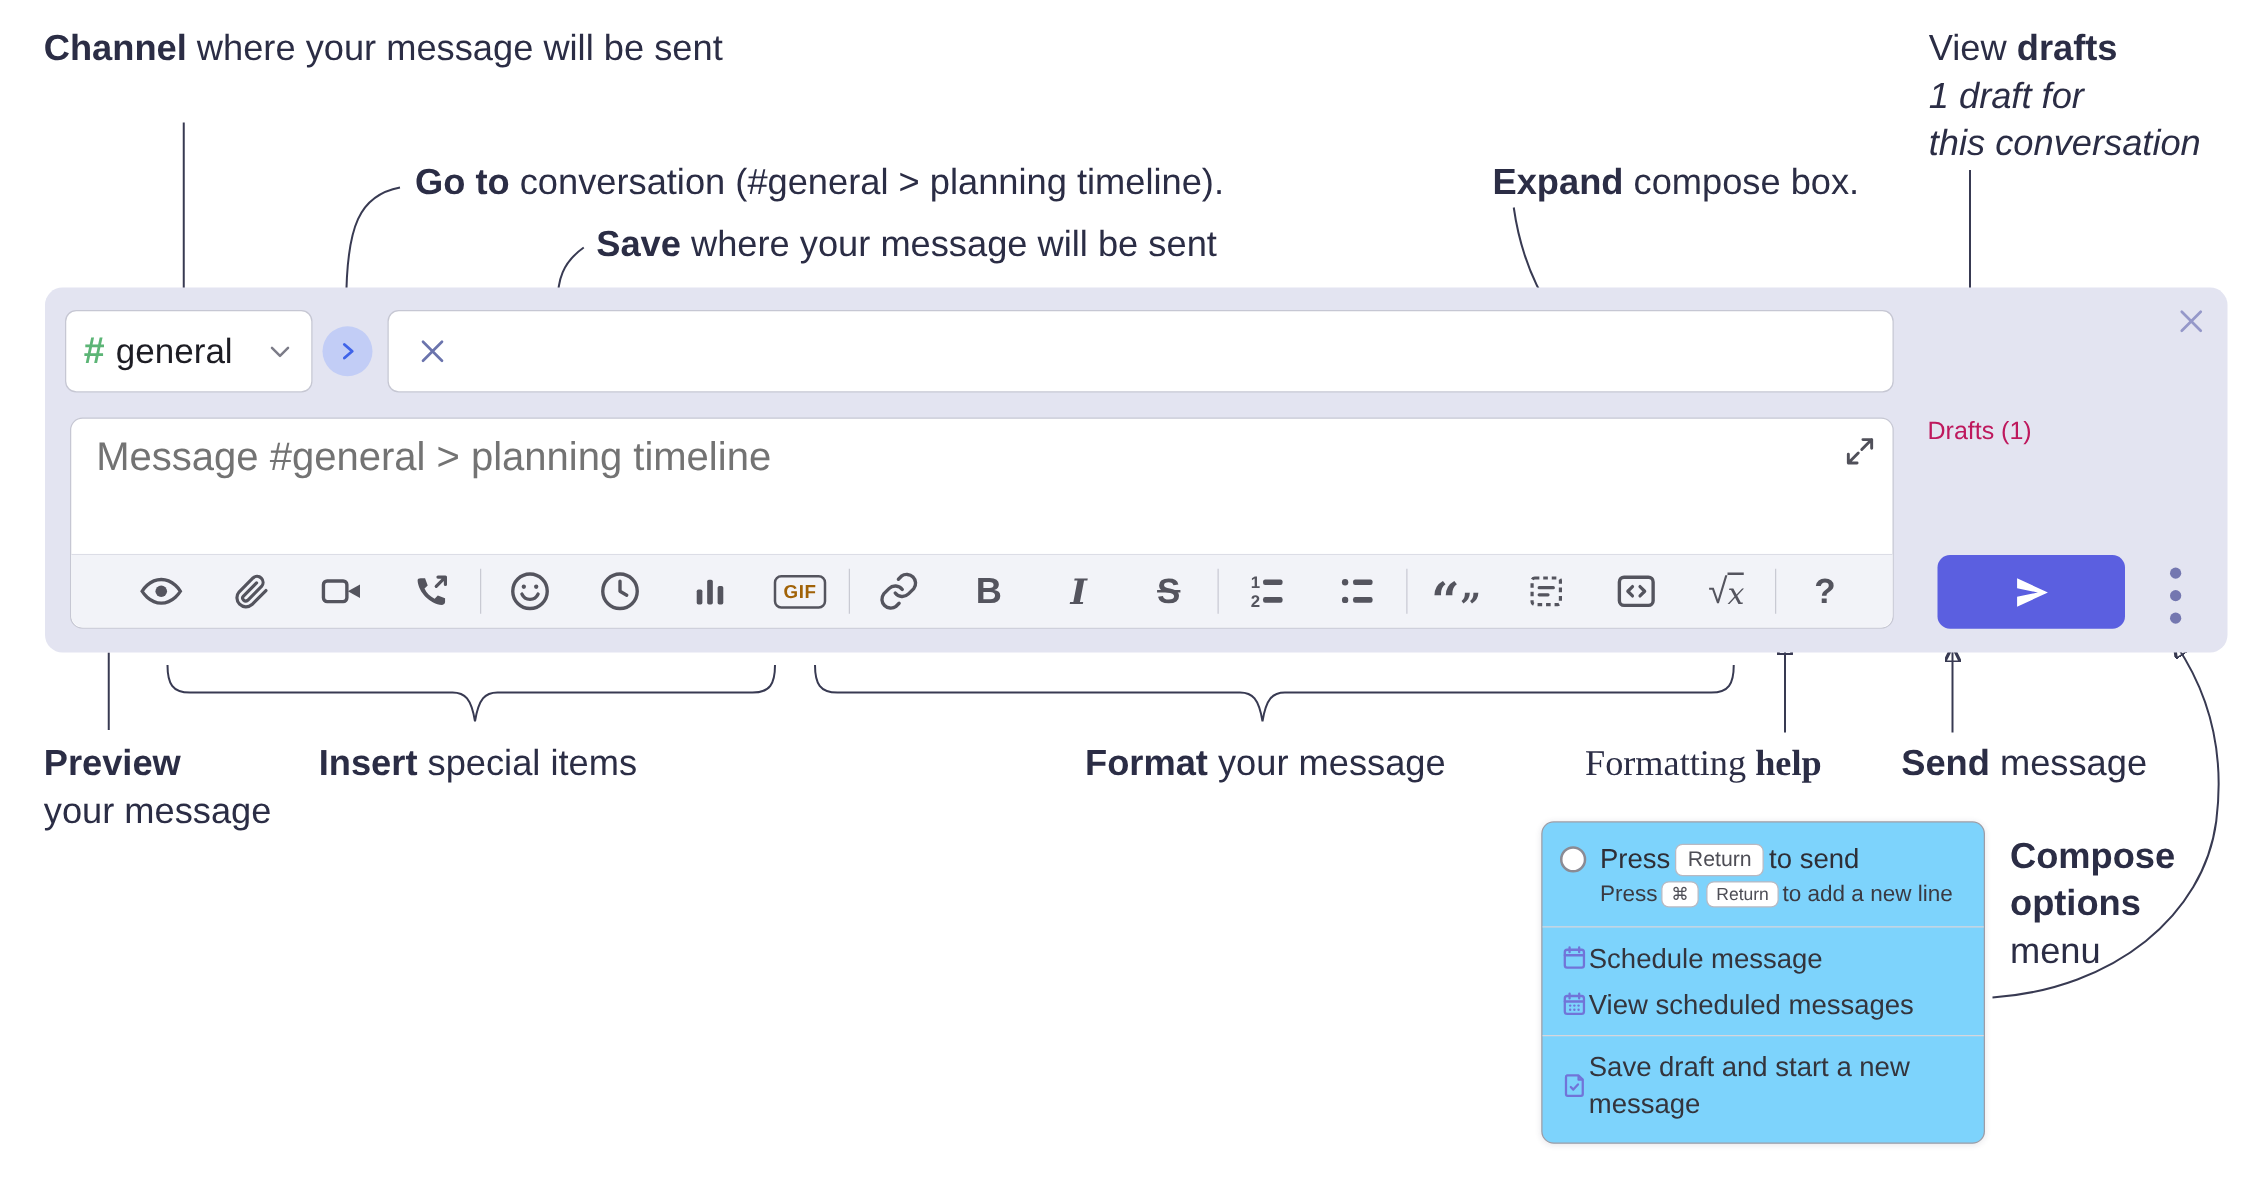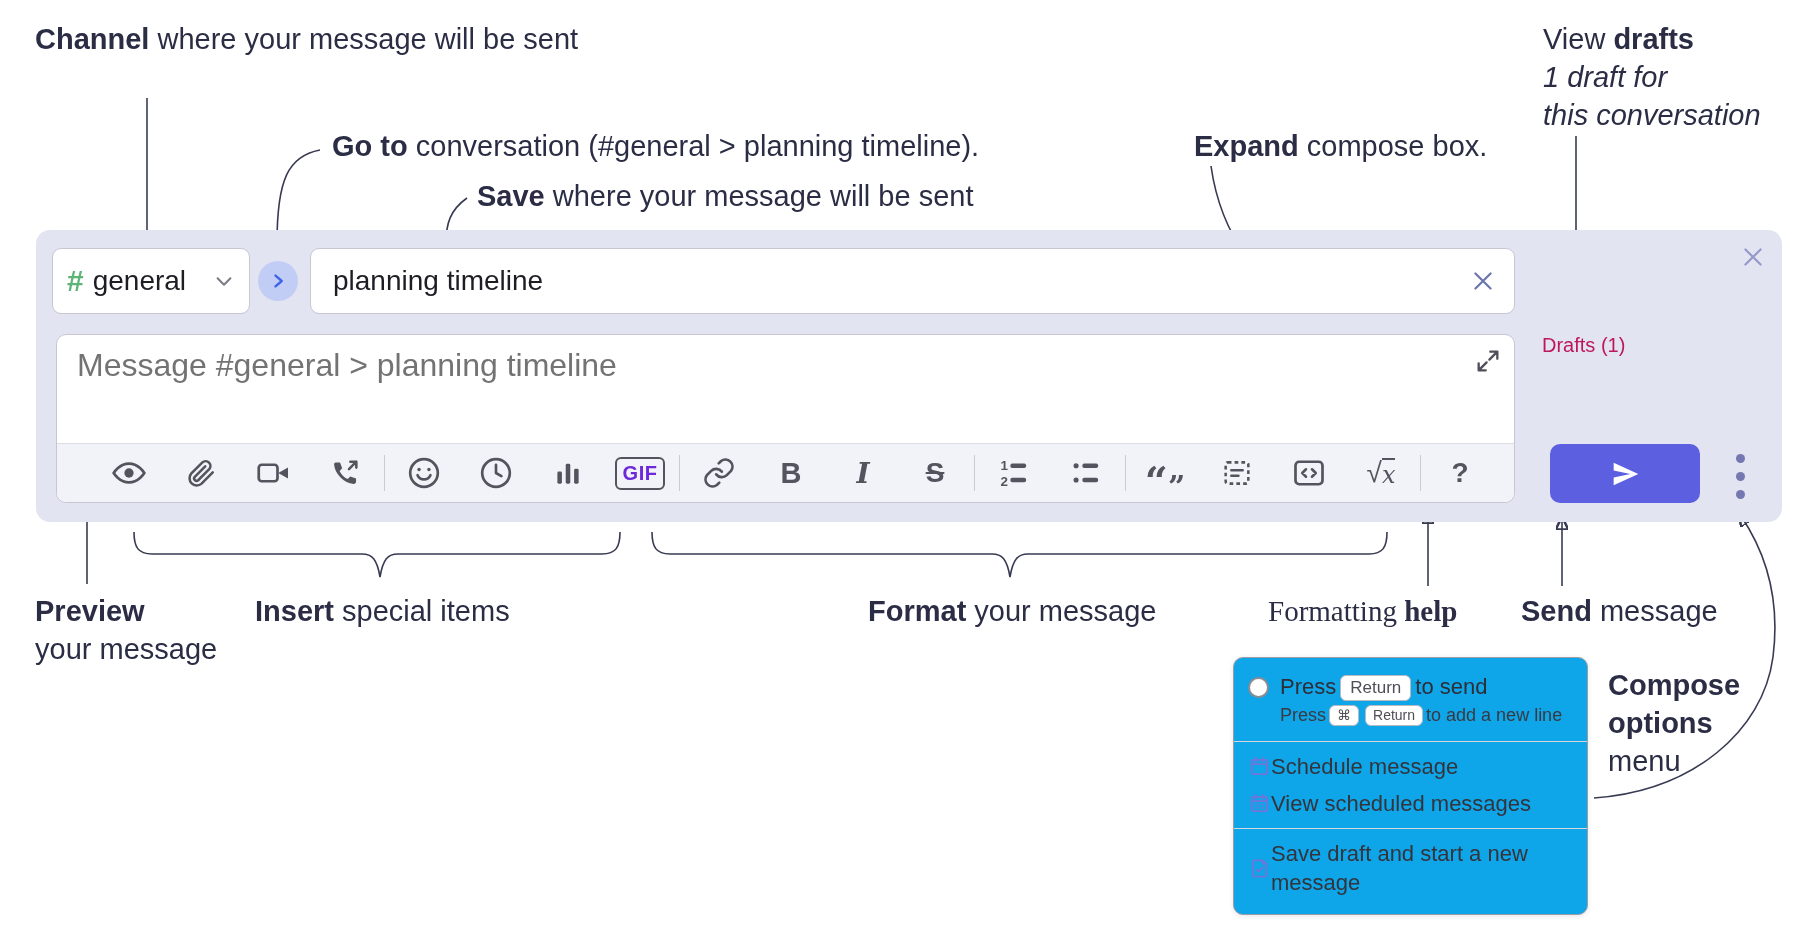--- a/index.html
+++ b/index.html
@@ -28,36 +28,36 @@
   .placeholder{position:absolute;left:20px;top:12px;font-size:32px;color:#737373;}
   .expand-btn{position:absolute;right:12px;top:12px;width:28px;height:28px;cursor:pointer;}
   .toolbar{position:absolute;left:0;right:0;bottom:0;height:59px;background:#f2f3f8;
            border-top:1px solid #dcdde6;border-radius:0 0 10px 10px;
            display:flex;align-items:center;padding-left:36px;box-sizing:border-box;}
   .tb-btn{width:72px;height:46px;display:flex;align-items:center;justify-content:center;cursor:pointer;color:#54545e;}
   .tb-div{width:1px;height:36px;background:#c9cad3;margin:0 3px;flex:none;}
   .tb-letter{font-size:29px;font-weight:700;color:#54545e;}
   .tb-italic{font-family:"DejaVu Serif","Liberation Serif",serif;font-style:italic;font-size:28px;font-weight:600;color:#54545e;}
   .tb-strike{font-size:28px;font-weight:600;text-decoration:line-through;color:#54545e;}
-  .gif-box{border:2.4px solid #54545e;border-radius:6px;padding:3px 6px;font-size:20px;font-weight:700;letter-spacing:.5px;color:#6d28d9;}
+  .gif-box{border:2.4px solid #54545e;border-radius:6px;padding:3px 6px;font-size:15px;font-weight:700;letter-spacing:.5px;color:#a16207;}
   .qo{font-family:"DejaVu Serif","Liberation Serif",serif;font-weight:700;font-size:40px;line-height:20px;position:relative;top:8px;}
   .qc{font-family:"DejaVu Serif","Liberation Serif",serif;font-weight:700;font-size:30px;line-height:20px;position:relative;top:14px;}
   .sqrt{font-size:28px;color:#54545e;}
   .mx{font-family:"DejaVu Serif","Liberation Serif",serif;font-style:italic;font-size:24px;color:#54545e;border-top:2.2px solid #54545e;padding-top:1px;}
   .tb-help{font-size:28px;font-weight:600;color:#54545e;}
   .drafts-link{position:absolute;left:1506px;top:104px;font-size:20px;color:#be185d;cursor:pointer;}
   .send-btn{position:absolute;left:1514px;top:214px;width:150px;height:59px;background:#5b5fe0;
             border-radius:10px;display:flex;align-items:center;justify-content:center;cursor:pointer;}
   .ellipsis-btn{position:absolute;left:1690px;top:218px;width:28px;height:56px;display:flex;flex-direction:column;
                 align-items:center;justify-content:center;gap:9px;cursor:pointer;}
   .ellipsis-btn i{width:9px;height:9px;border-radius:50%;background:#7477b0;}
   .close-btn{position:absolute;left:1704px;top:14px;width:26px;height:26px;cursor:pointer;}
 
   
-  .popup{position:absolute;left:1233px;top:657px;width:355px;height:258px;background:#0ea5e9;
+  .popup{position:absolute;left:1233px;top:657px;width:355px;height:258px;background:#7dd3fc;
          border:1.5px solid #9d9da6;border-radius:10px;box-sizing:border-box;
          box-shadow:0 1px 5px rgba(40,40,70,.12);padding:12px 0 0 0;}
   .opt{display:flex;align-items:flex-start;padding:2px 14px 6px 14px;cursor:pointer;}
   .radio{flex:none;width:17px;height:17px;border-radius:50%;border:2px solid #8b8b94;background:#fff;
          margin:5px 11px 0 0;display:flex;align-items:center;justify-content:center;}
   .radio.sel{border-color:#2e7de1;}
   .radio .dot{width:9px;height:9px;border-radius:50%;background:#2e7de1;}
   .opt-main{font-size:22px;color:#2e2e36;line-height:30px;}
   .opt-sub{font-size:18px;color:#3a3a42;line-height:27px;}
   .kbd{display:inline-block;border:1px solid #b9b9c2;border-radius:6px;background:#fff;color:#4e4e56;
@@ -151,21 +151,20 @@
       </svg>
     </div>
 
     <div class="goto-btn">
       <svg width="20" height="20" viewBox="0 0 24 24">
         <path d="M9 5.5l7.5 6.5L9 18.5" fill="none" stroke="#3f63e9" stroke-width="2.8" stroke-linecap="round" stroke-linejoin="round"></path>
       </svg>
     </div>
 
     <div class="field topic">
-      <span class="topic-text">planning timeline</span>
       <svg width="26" height="26" viewBox="0 0 24 24">
         <path d="M5 5l14 14M19 5L5 19" fill="none" stroke="#6b74ad" stroke-width="2" stroke-linecap="round"></path>
       </svg>
     </div>
 
     <div class="field msgbox">
       <div class="placeholder">Message #general &gt; planning timeline</div>
       <svg class="expand-btn" viewBox="0 0 24 24">
         <path d="M14 4h6v6M20 4l-6.8 6.8M10 20H4v-6M4 20l6.8-6.8" fill="none" stroke="#50505a" stroke-width="2" stroke-linecap="round" stroke-linejoin="round"></path>
       </svg>

